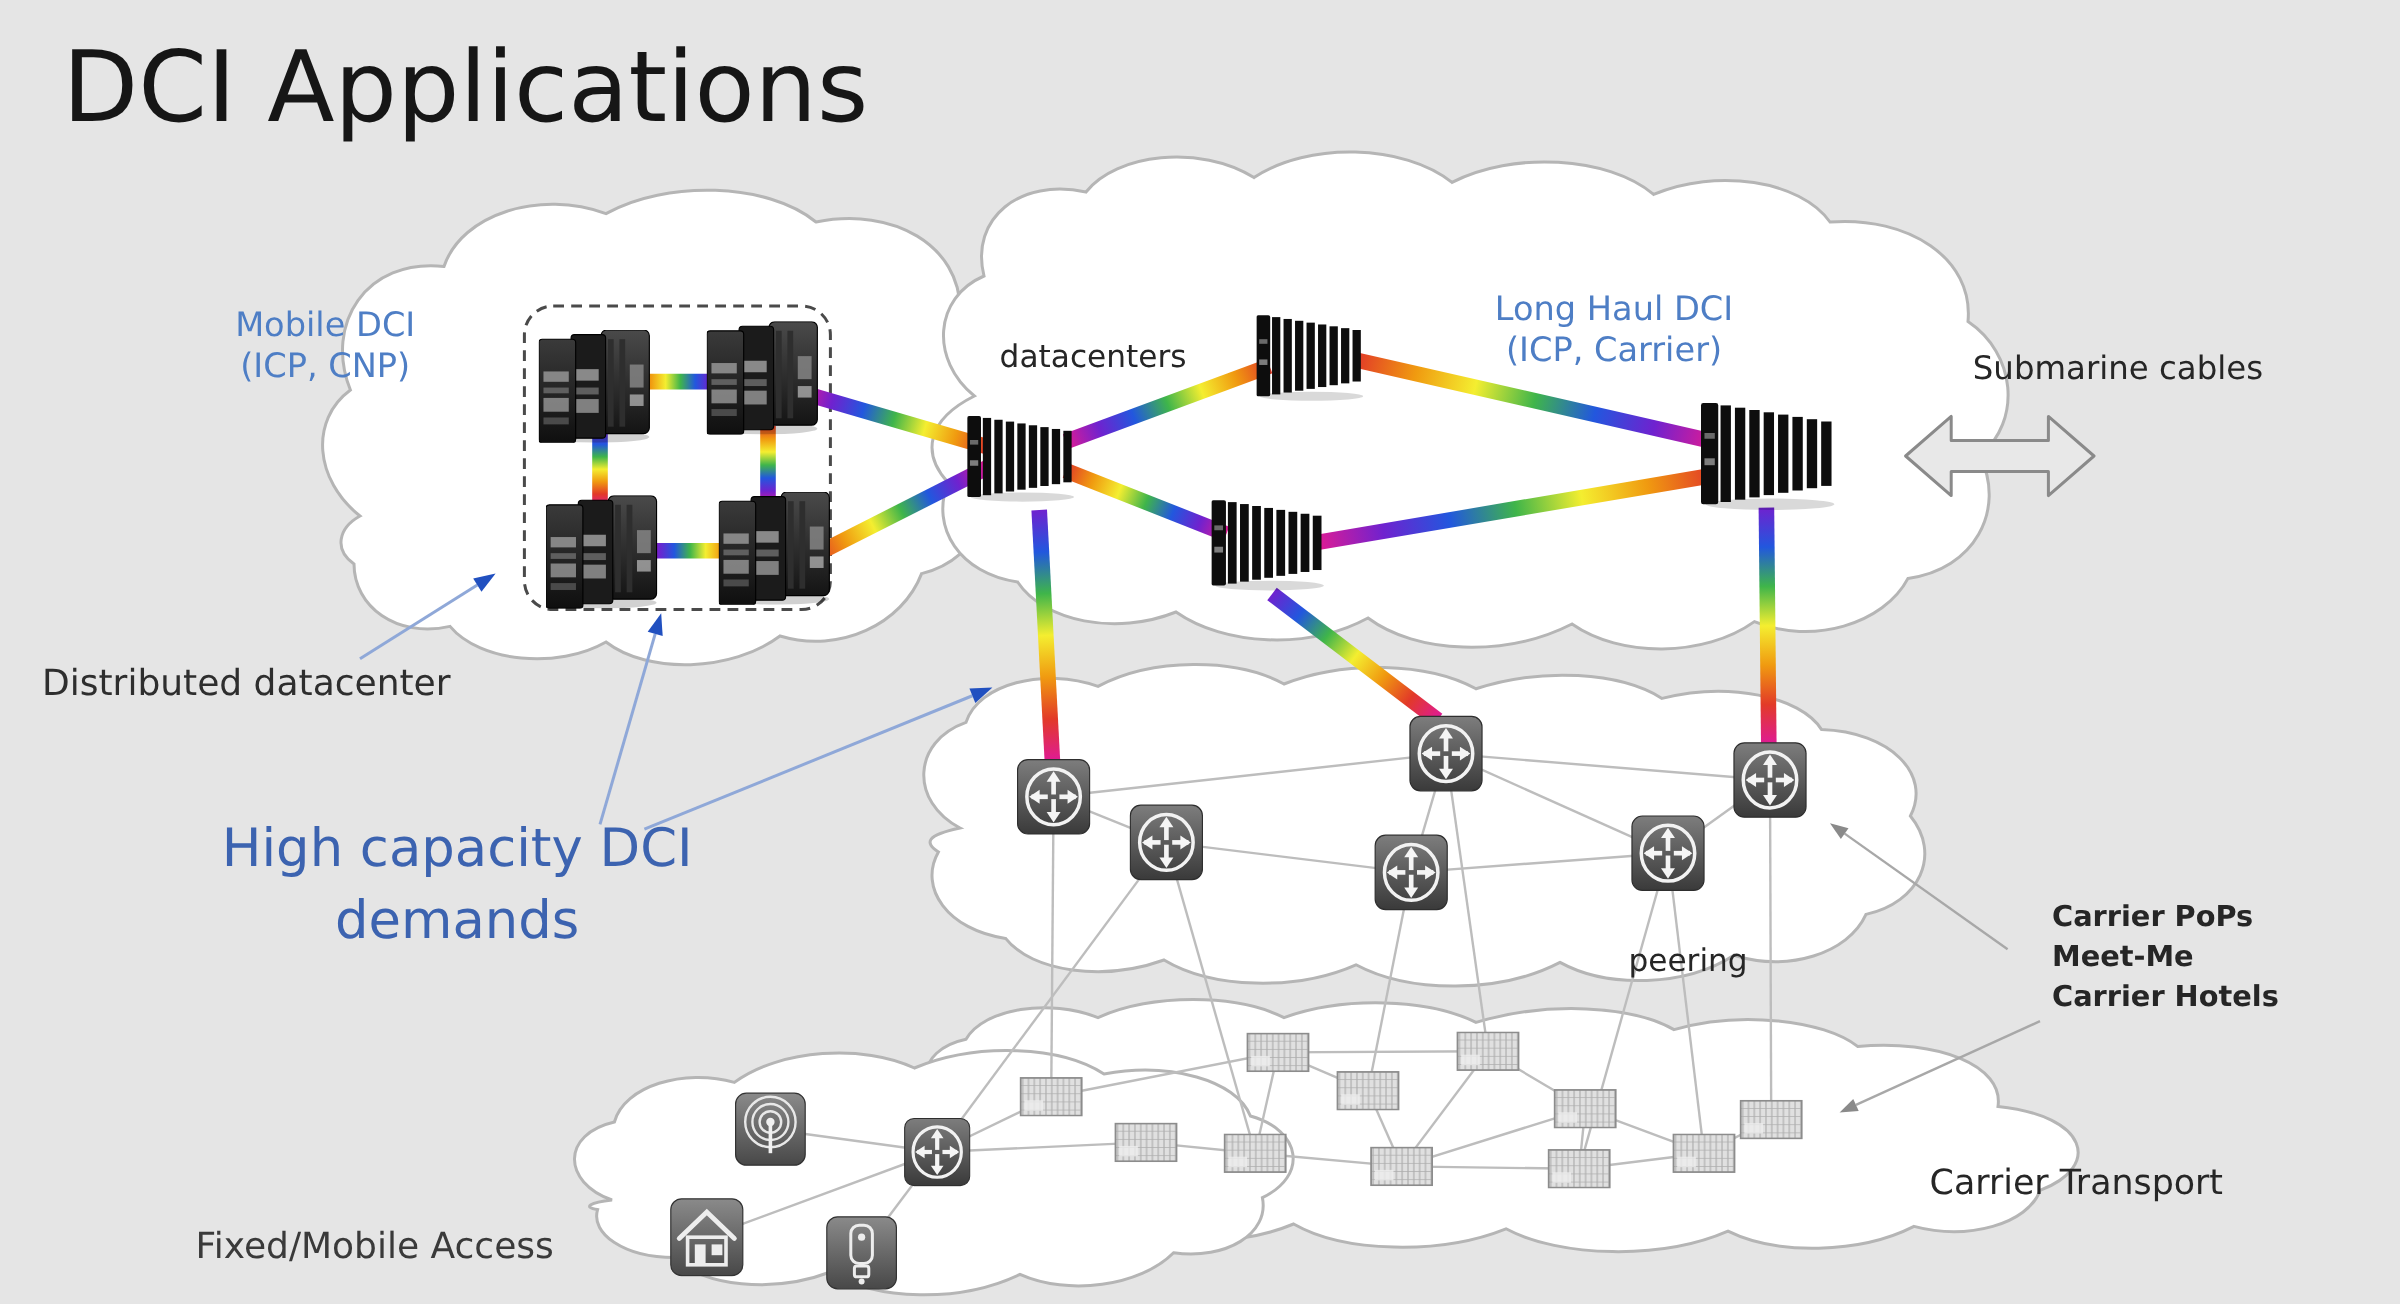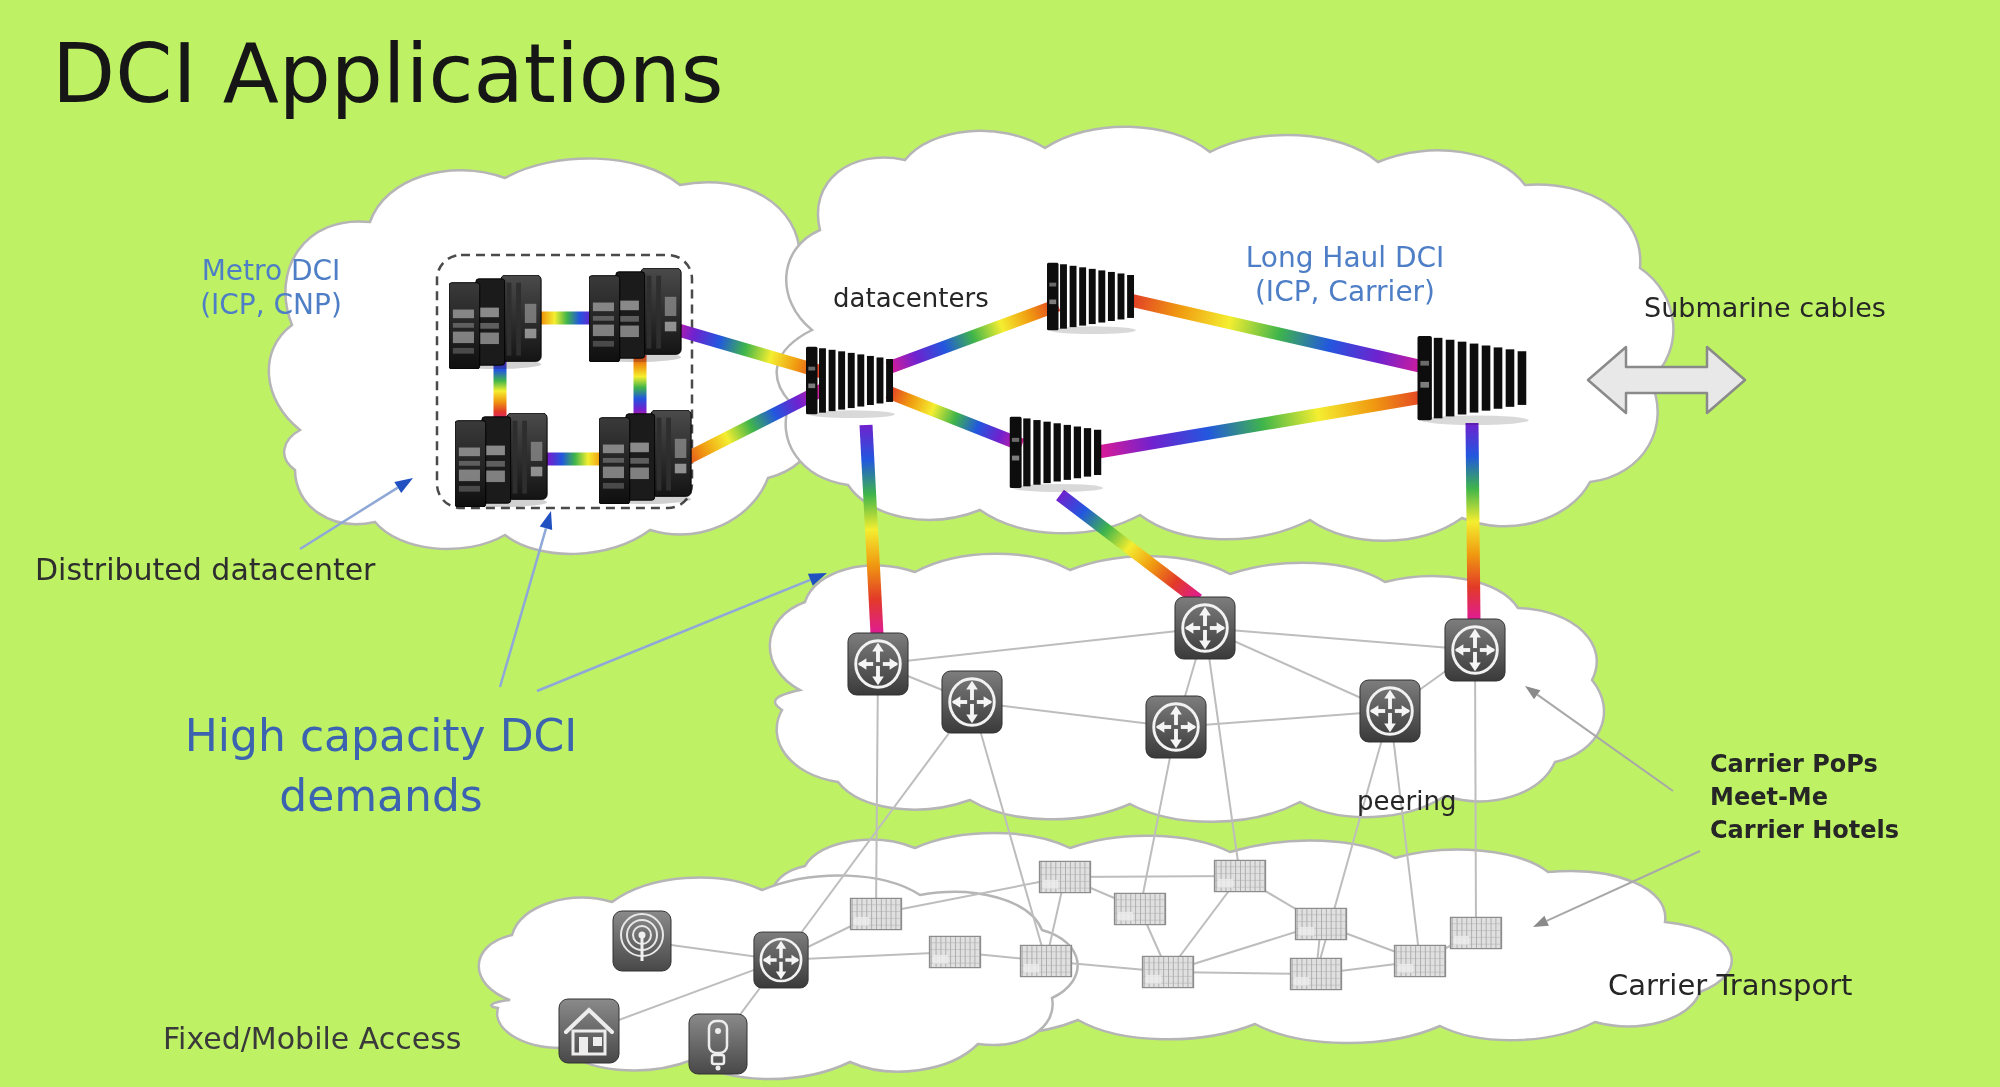--- a/index.html
+++ b/index.html
@@ -1,16 +1,16 @@
 <!DOCTYPE html>
 <html><head>
 <meta charset="utf-8">
 <style>
   html,body{margin:0;padding:0;background:#fff;}
-  #stage{position:relative;width:2000px;height:1087px;background:#bef264;overflow:hidden;
+  #stage{position:relative;width:2000px;height:1087px;background:#e5e5e5;overflow:hidden;
          font-family:"DejaVu Sans","Liberation Sans",sans-serif;}
   #diagram-svg{position:absolute;left:0;top:0;width:2000px;height:1087px;}
   .lbl{position:absolute;white-space:nowrap;z-index:5;}
   .lbl span{display:block;}
 </style>
 </head>
 <body>
 
 <div id="stage">
 
@@ -333,36 +333,36 @@
         <use href="#sym-antenna" x="612" y="910" width="60" height="62"></use>
         <use href="#sym-house" x="558" y="998" width="62" height="66"></use>
         <use href="#sym-mobile" x="688" y="1013" width="60" height="62"></use>
         <path d="M 1588 380 L 1626 347 L 1626 367 L 1707 367 L 1707 347 L 1745 380 L 1707 413 L 1707 393 L 1626 393 L 1626 413 Z" fill="#e8e8e8" stroke="#8a8a8a" stroke-width="2.5" stroke-linejoin="round"></path>
       </g>
   </svg>
 
   <div class="lbl" style="top: 26px; font-size: 82px; color: rgb(22, 22, 22); left: 52px;">DCI Applications</div>
 
   <div class="lbl" style="top: 254px; font-size: 28px; color: rgb(78, 126, 197); line-height: 34px; left: 271px; transform: translateX(-50%); text-align: center;">
-    <span>Metro DCI</span>
+    <span>Mobile DCI</span>
     <span>(ICP, CNP)</span>
   </div>
 
   <div class="lbl" style="top: 283px; font-size: 26px; color: rgb(38, 38, 38); left: 833px;">datacenters</div>
 
   <div class="lbl" style="top: 241px; font-size: 28px; color: rgb(78, 126, 197); line-height: 34px; left: 1345px; transform: translateX(-50%); text-align: center;">
     <span>Long Haul DCI</span>
     <span>(ICP, Carrier)</span>
   </div>
 
   <div class="lbl" style="top: 292px; font-size: 27px; color: rgb(38, 38, 38); left: 1644px;">Submarine cables</div>
 
   <div class="lbl" style="top: 552px; font-size: 30px; color: rgb(46, 46, 46); left: 35px;">Distributed datacenter</div>
 
-  <div class="lbl" style="top: 706px; font-size: 44px; color: rgb(60, 99, 176); line-height: 60px; left: 381px; transform: translateX(-50%); text-align: center;">
+  <div class="lbl" style="top: 678px; font-size: 44px; color: rgb(60, 99, 176); line-height: 60px; left: 381px; transform: translateX(-50%); text-align: center;">
     <span>High capacity DCI</span>
     <span>demands</span>
   </div>
 
 
   <div class="lbl" style="top: 748px; font-size: 24px; color: rgb(38, 38, 38); line-height: 33px; left: 1710px; font-weight: bold;">
     <span>Carrier PoPs</span>
     <span>Meet-Me</span>
     <span>Carrier Hotels</span>
   </div>

